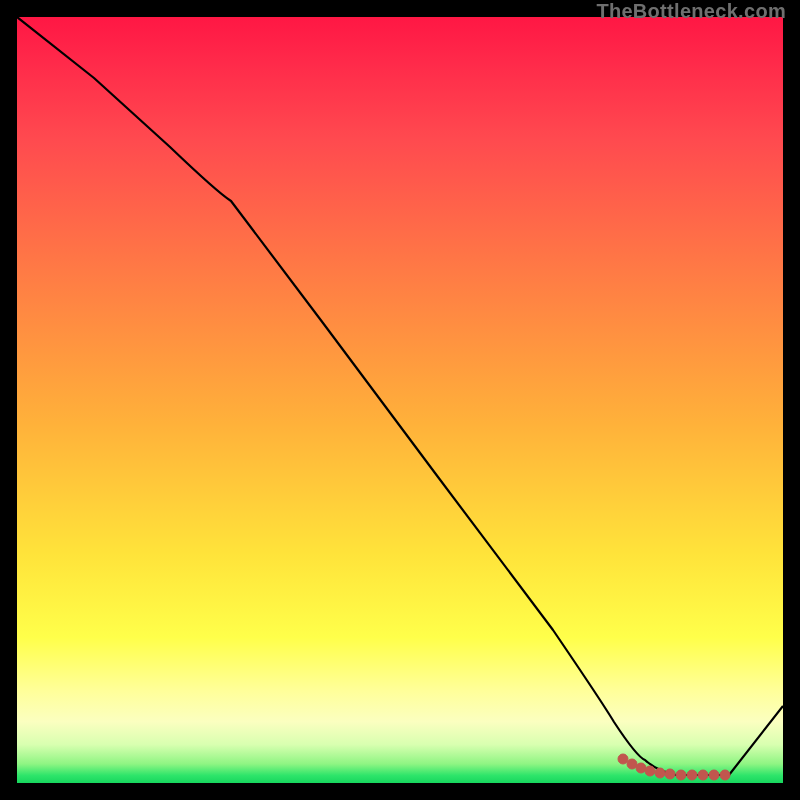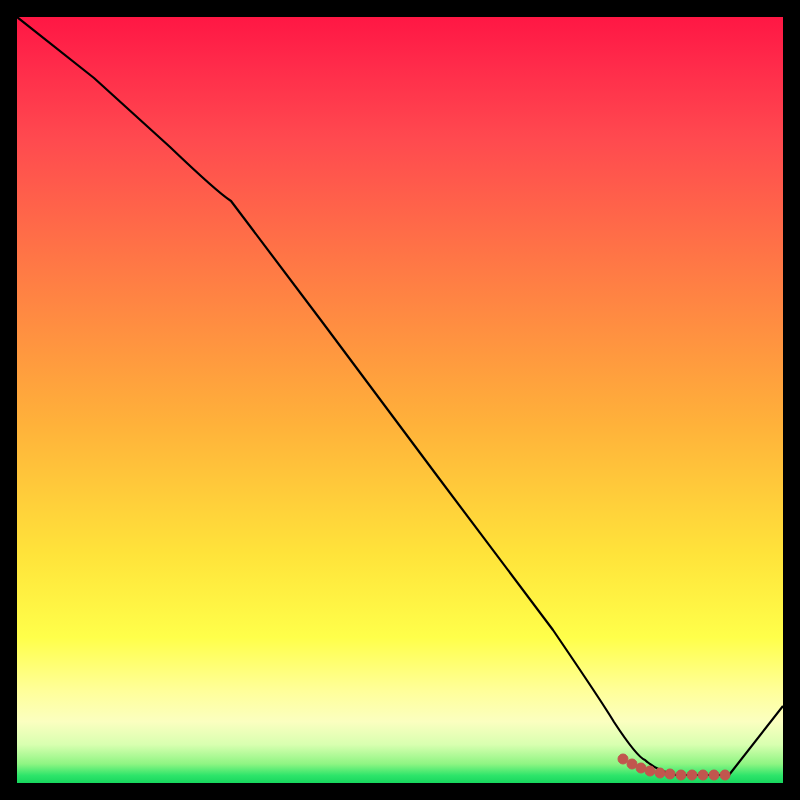--- a/index.html
+++ b/index.html
@@ -92,13 +92,14 @@
         <circle cx="653" cy="757" r="5"></circle>
         <circle cx="664" cy="758" r="5"></circle>
         <circle cx="675" cy="758" r="5"></circle>
         <circle cx="686" cy="758" r="5"></circle>
         <circle cx="697" cy="758" r="5"></circle>
         <circle cx="708" cy="758" r="5"></circle>
       </g>
     </svg>
   </div>
 
+  <div class="watermark">TheBottleneck.com</div>
 </div>
 
 </body></html>

